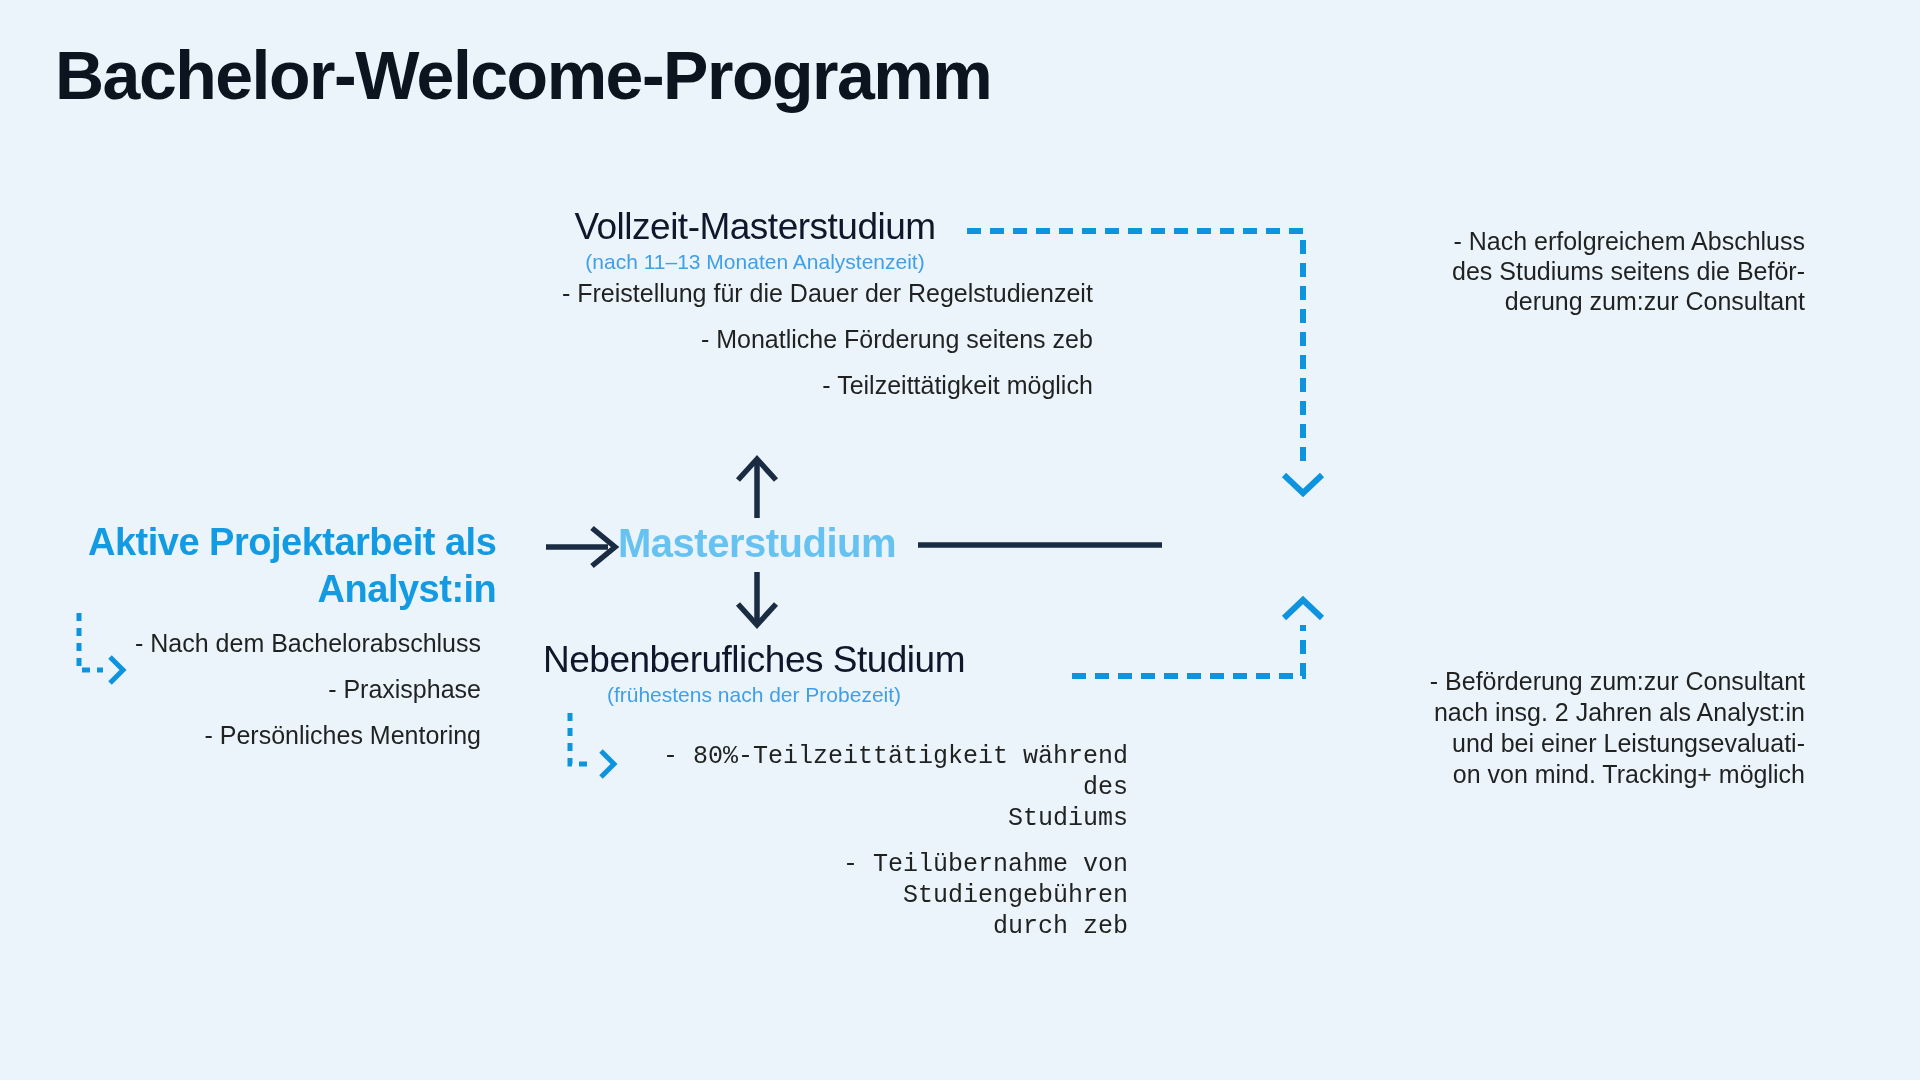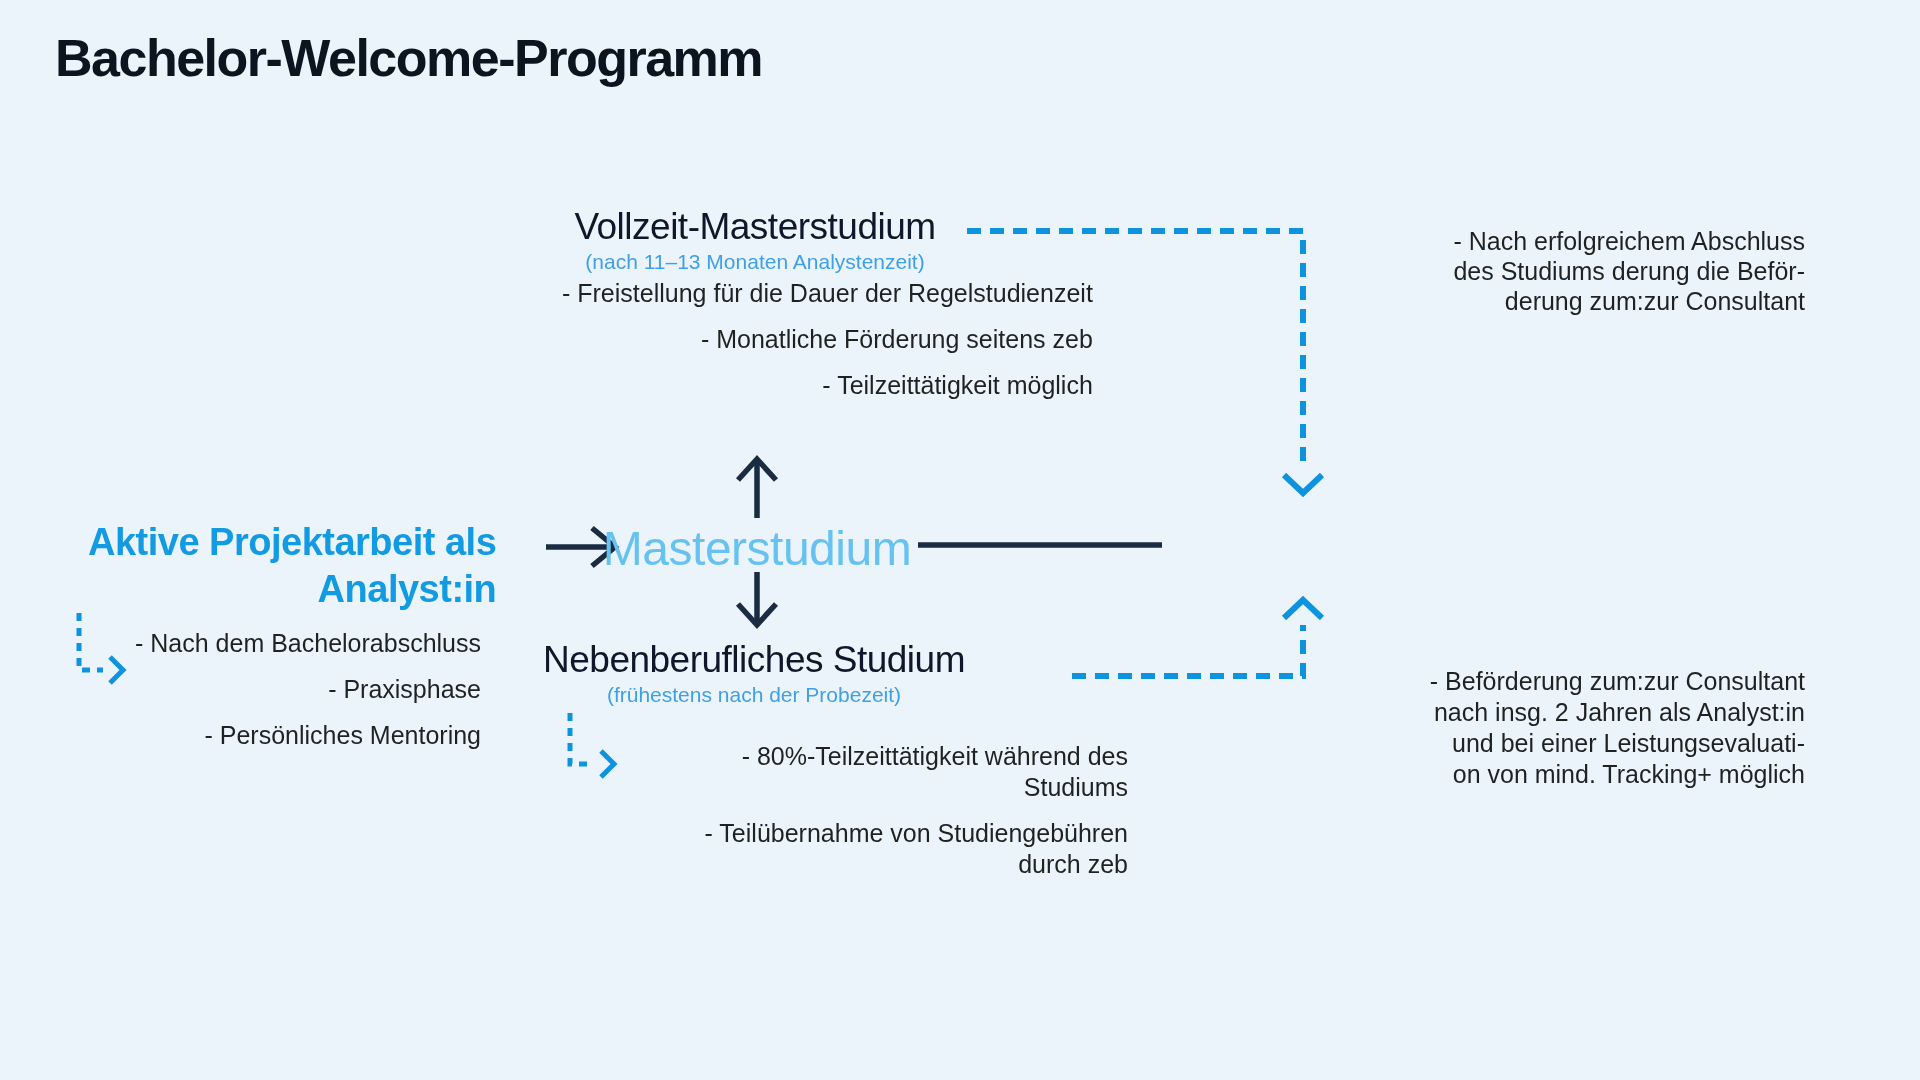--- a/index.html
+++ b/index.html
@@ -14,23 +14,23 @@
   .overlay {
     position: absolute;
     left: 0; top: 0;
     width: 1920px; height: 1080px;
     pointer-events: none;
   }
   .abs { position: absolute; text-align: right; }
 
   .title {
     position: absolute;
-    left: 55px; top: 28px;
+    left: 55px; top: 36px;
     margin: 0;
-    font-size: 52px;
+    font-size: 68px;
     font-weight: 700;
     letter-spacing: -1.5px;
     color: #0c1420;
   }
 
   
   .node-center { text-align: center; }
   .h-medium {
     font-size: 37px;
     font-weight: 500;
@@ -47,35 +47,35 @@
   }
 
   
   .h-bold {
     font-weight: 700;
     color: #129ae3;
     letter-spacing: -0.5px;
   }
   .node-analyst { left: 88px; top: 519px; font-size: 38px; line-height: 47px; }
   .node-master  { left: 507px; top: 521px; width: 500px; text-align: center;
-                  font-size: 48px; font-weight: 400; color: #66c2f0; letter-spacing: -0.5px; }
+                  font-size: 40px; font-weight: 700; color: #66c2f0; letter-spacing: -0.5px; }
   .node-einstieg { left: 1172px; top: 522px; font-size: 40px; }
 
   
   .body-text {
     font-size: 25px;
     color: #1f2220;
   }
   .bullets-vollzeit { left: 562px; top: 281px; }
   .bullets-analyst  { left: 135px; top: 631px; }
   .bullets-vollzeit .b-line,
   .bullets-analyst .b-line { line-height: 25px; margin-bottom: 21px; white-space: nowrap; }
 
   .bullets-neben { left: 628px; top: 741px; width: 500px; }
-  .bullets-neben .b-line { line-height: 31px; }
+  .bullets-neben .b-line { line-height: 31px; font-family: Liberation Mono, monospace; }
   .bullets-neben .b-item { margin-bottom: 15px; }
 
   .anno-top { left: 1325px; top: 226px; width: 480px; }
   .anno-top .b-line { line-height: 30px; }
   .anno-bottom { left: 1325px; top: 666px; width: 480px; }
   .anno-bottom .b-line { line-height: 31px; margin-left: 19px; }
 
   .cont { padding-left: 19px; }
 
   .node-vollzeit { left: 405px; top: 206px; width: 700px; }
@@ -163,21 +163,21 @@
     </div>
     <div class="b-item">
       <div class="b-line">- Teilübernahme von Studiengebühren</div>
       <div class="b-line cont">durch zeb</div>
     </div>
   </div>
 
 
   <div class="abs anno-top body-text">
     <div class="b-line">- Nach erfolgreichem Abschluss</div>
-    <div class="b-line cont">des Studiums derung die Beför-</div>
+    <div class="b-line cont">des Studiums seitens die Beför-</div>
     <div class="b-line cont">derung zum:zur Consultant</div>
   </div>
 
   <div class="abs anno-bottom body-text">
     <div class="b-line">- Beförderung zum:zur Consultant</div>
     <div class="b-line cont">nach insg. 2 Jahren als Analyst:in</div>
     <div class="b-line cont">und bei einer Leistungsevaluati-</div>
     <div class="b-line cont">on von mind. Tracking+ möglich</div>
   </div>
 

